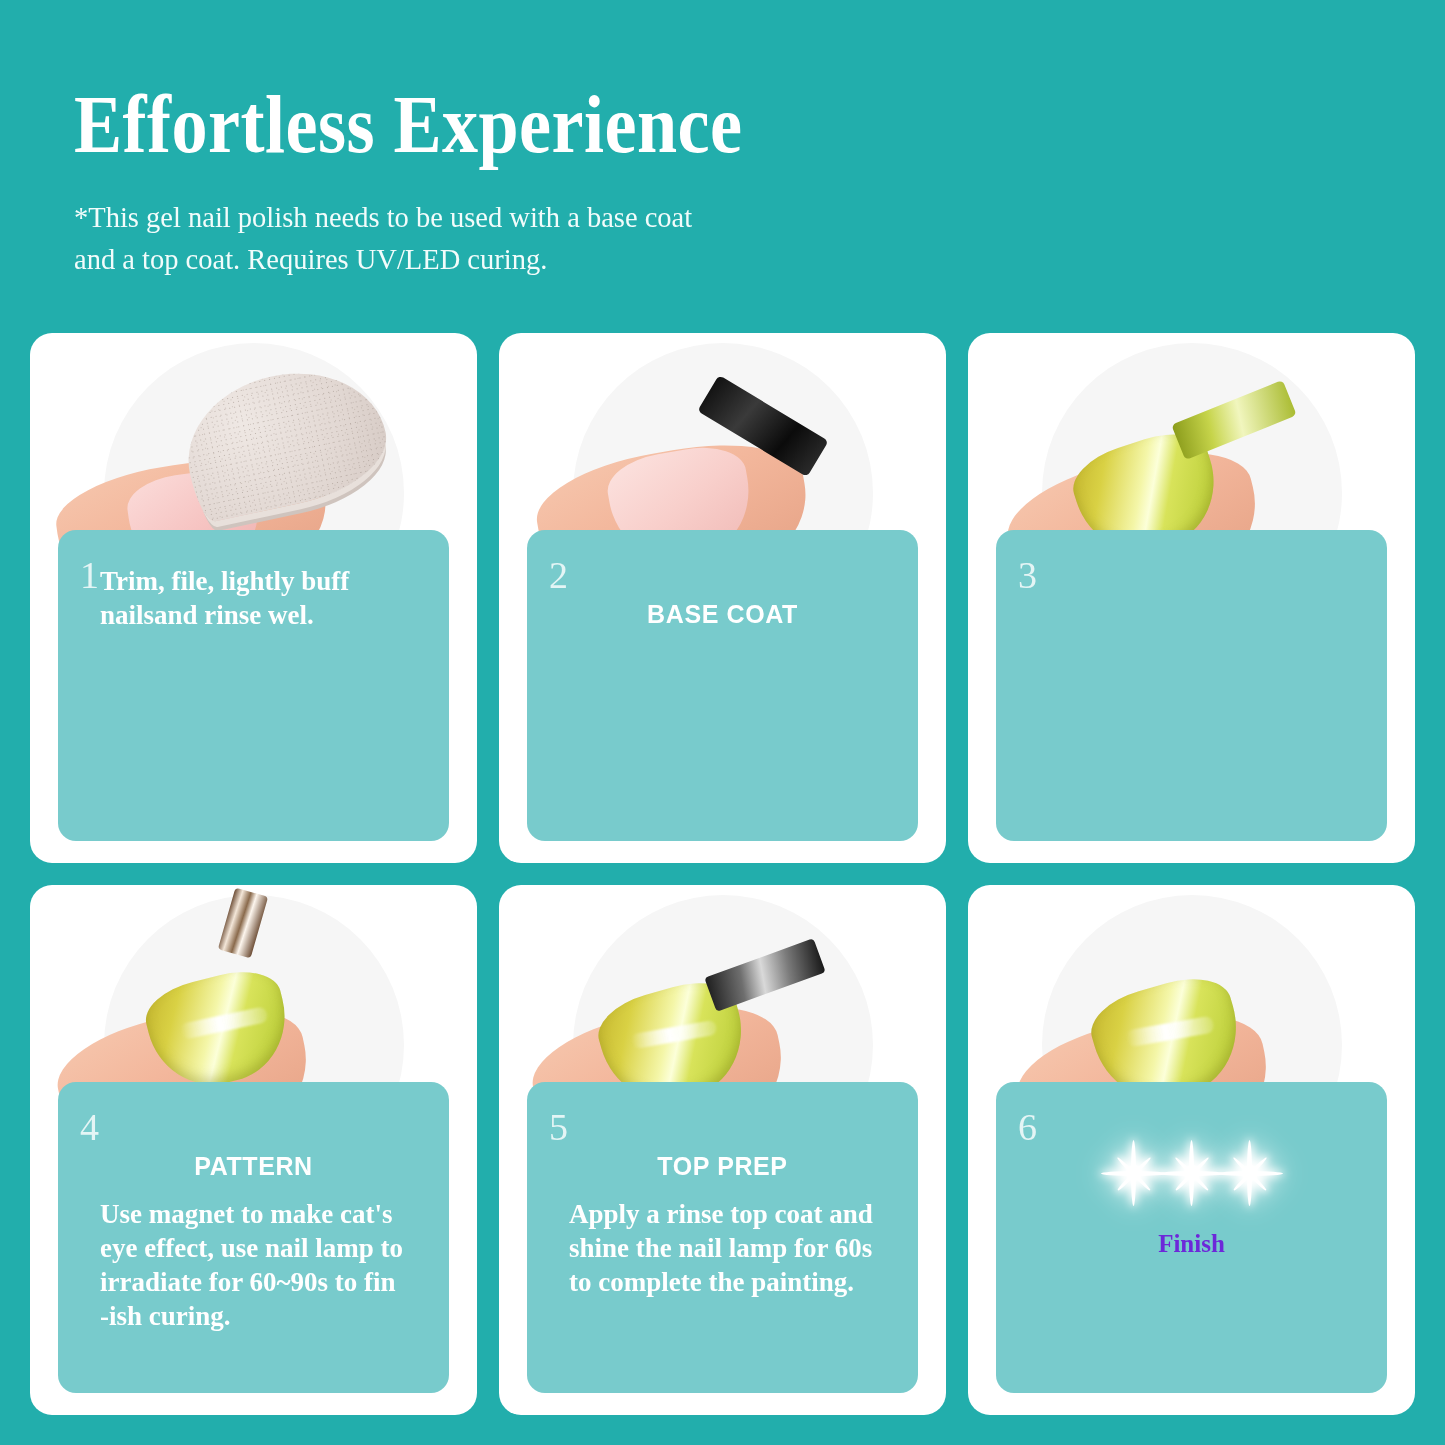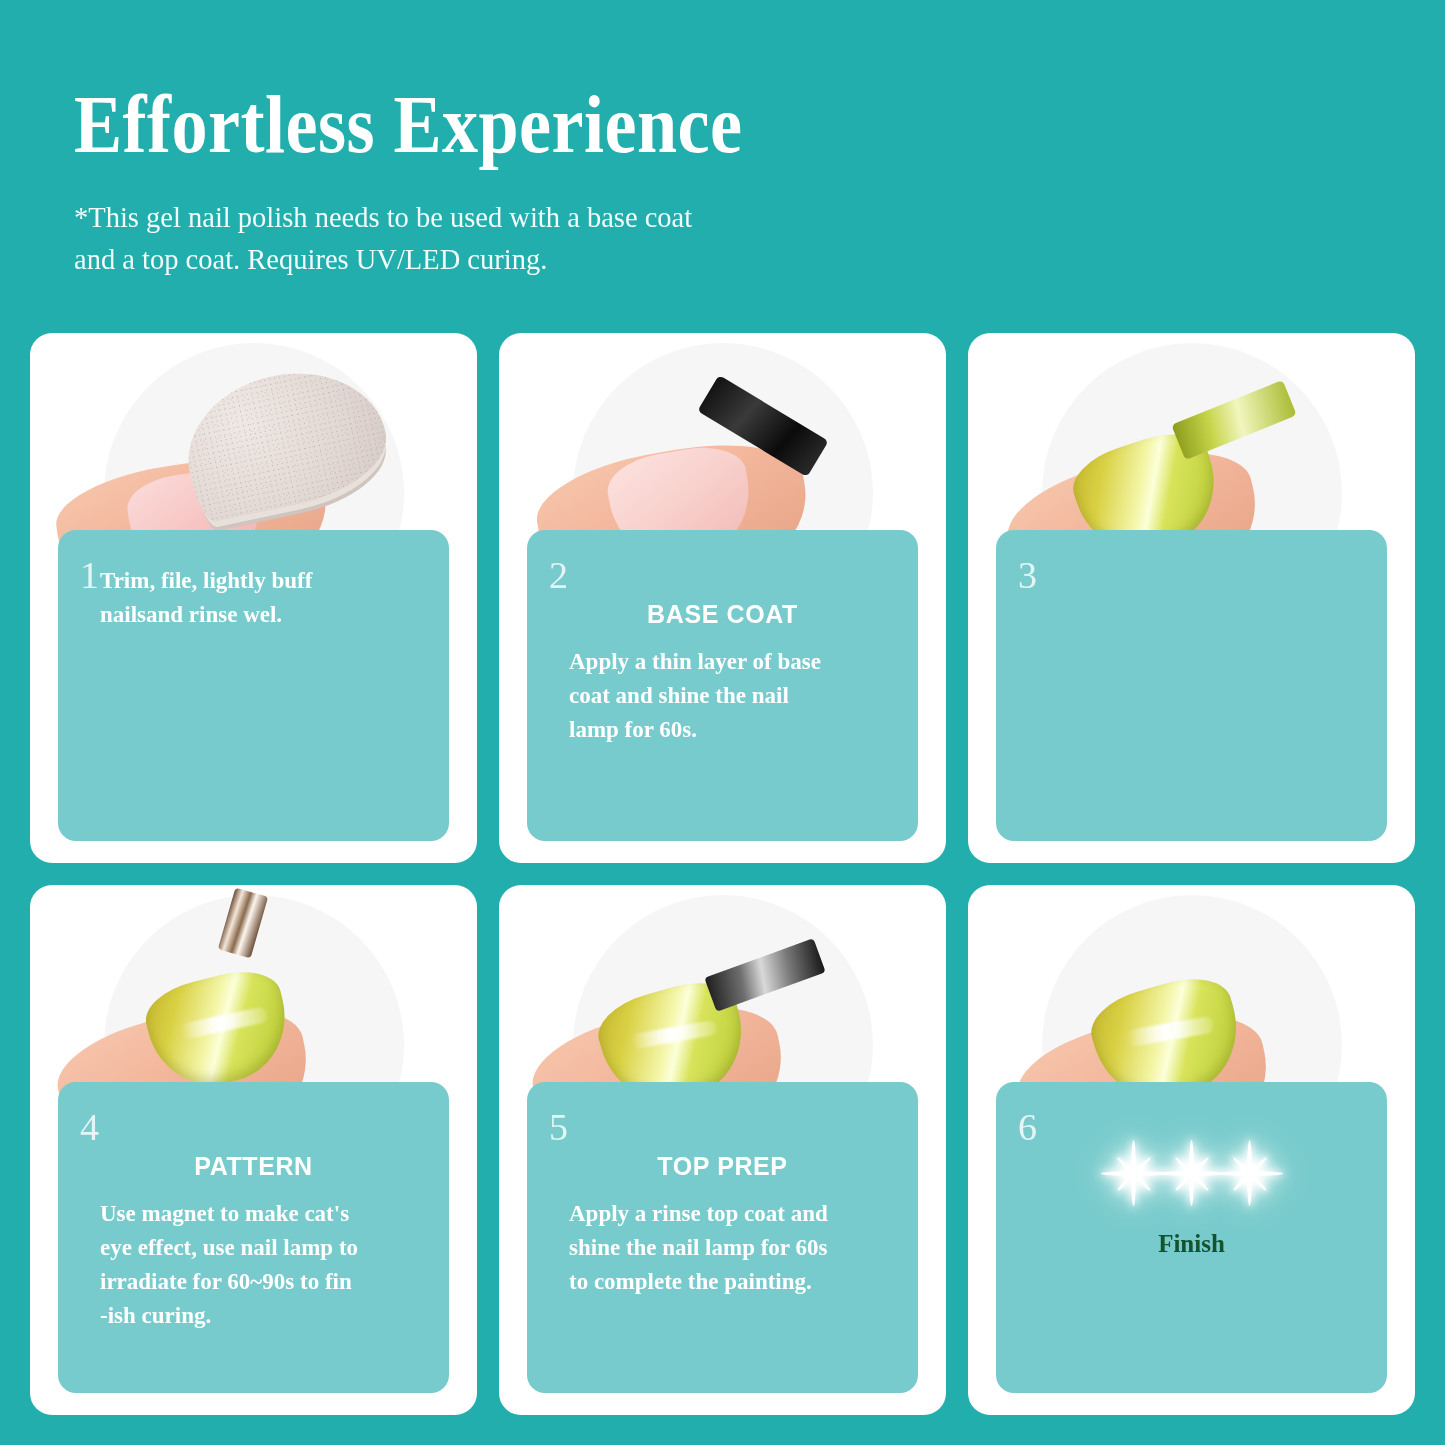--- a/index.html
+++ b/index.html
@@ -181,36 +181,36 @@
     font-family: "Liberation Sans", sans-serif;
     font-weight: 700;
     font-size: 25px;
     letter-spacing: .6px;
     color: #FFFFFF;
   }
   .panel-body {
     margin-top: 16px;
     font-family: "Liberation Serif", serif;
     font-weight: 700;
-    font-size: 23px;
+    font-size: 27px;
     line-height: 34px;
     color: #FFFFFF;
     white-space: pre-line;
   }
   .panel-body.left   { text-align: left;   padding-left: 22px; }
   .panel-body.center { text-align: center; }
 
   
   .panel-finish-label {
     margin-top: 22px;
     text-align: center;
     font-family: "Liberation Serif", serif;
     font-weight: 700;
     font-size: 25px;
-    color: #14532d;
+    color: #6d28d9;
   }
 </style>
 </head>
 <body>
 
 <div class="page">
 
   <div class="header">
     <div class="title">Effortless Experience</div>
     <div class="subtitle">*This gel nail polish needs to be used with a base coat
@@ -238,23 +238,20 @@
     <div class="card">
       <div class="photo">
         <div class="photo-bg"></div>
         <div class="finger" style="left:40px; top:118px; width:270px; height:140px; transform:rotate(-10deg);"></div>
         <div class="nail nail-clear" style="left:112px; top:118px; width:140px; height:108px; transform:rotate(-10deg);"></div>
         <div class="brush-black" style="left:200px; top:72px; width:128px; height:42px; transform:rotate(31deg);"></div>
       </div>
       <div class="panel">
         <div class="panel-num">2</div>
         <div class="panel-title">BASE COAT</div>
-        <div class="panel-body left">Apply a thin layer of base
-coat and shine the nail
-lamp for 60s.</div>
       </div>
     </div>
 
     <div class="card">
       <div class="photo">
         <div class="photo-bg"></div>
         <div class="finger" style="left:42px; top:128px; width:250px; height:140px; transform:rotate(-14deg);"></div>
         <div class="nail nail-gel" style="left:110px; top:108px; width:140px; height:108px; transform:rotate(-18deg);"></div>
         <div class="brush-gel" style="left:206px; top:68px; width:120px; height:38px; transform:rotate(-22deg);"></div>
       </div>

